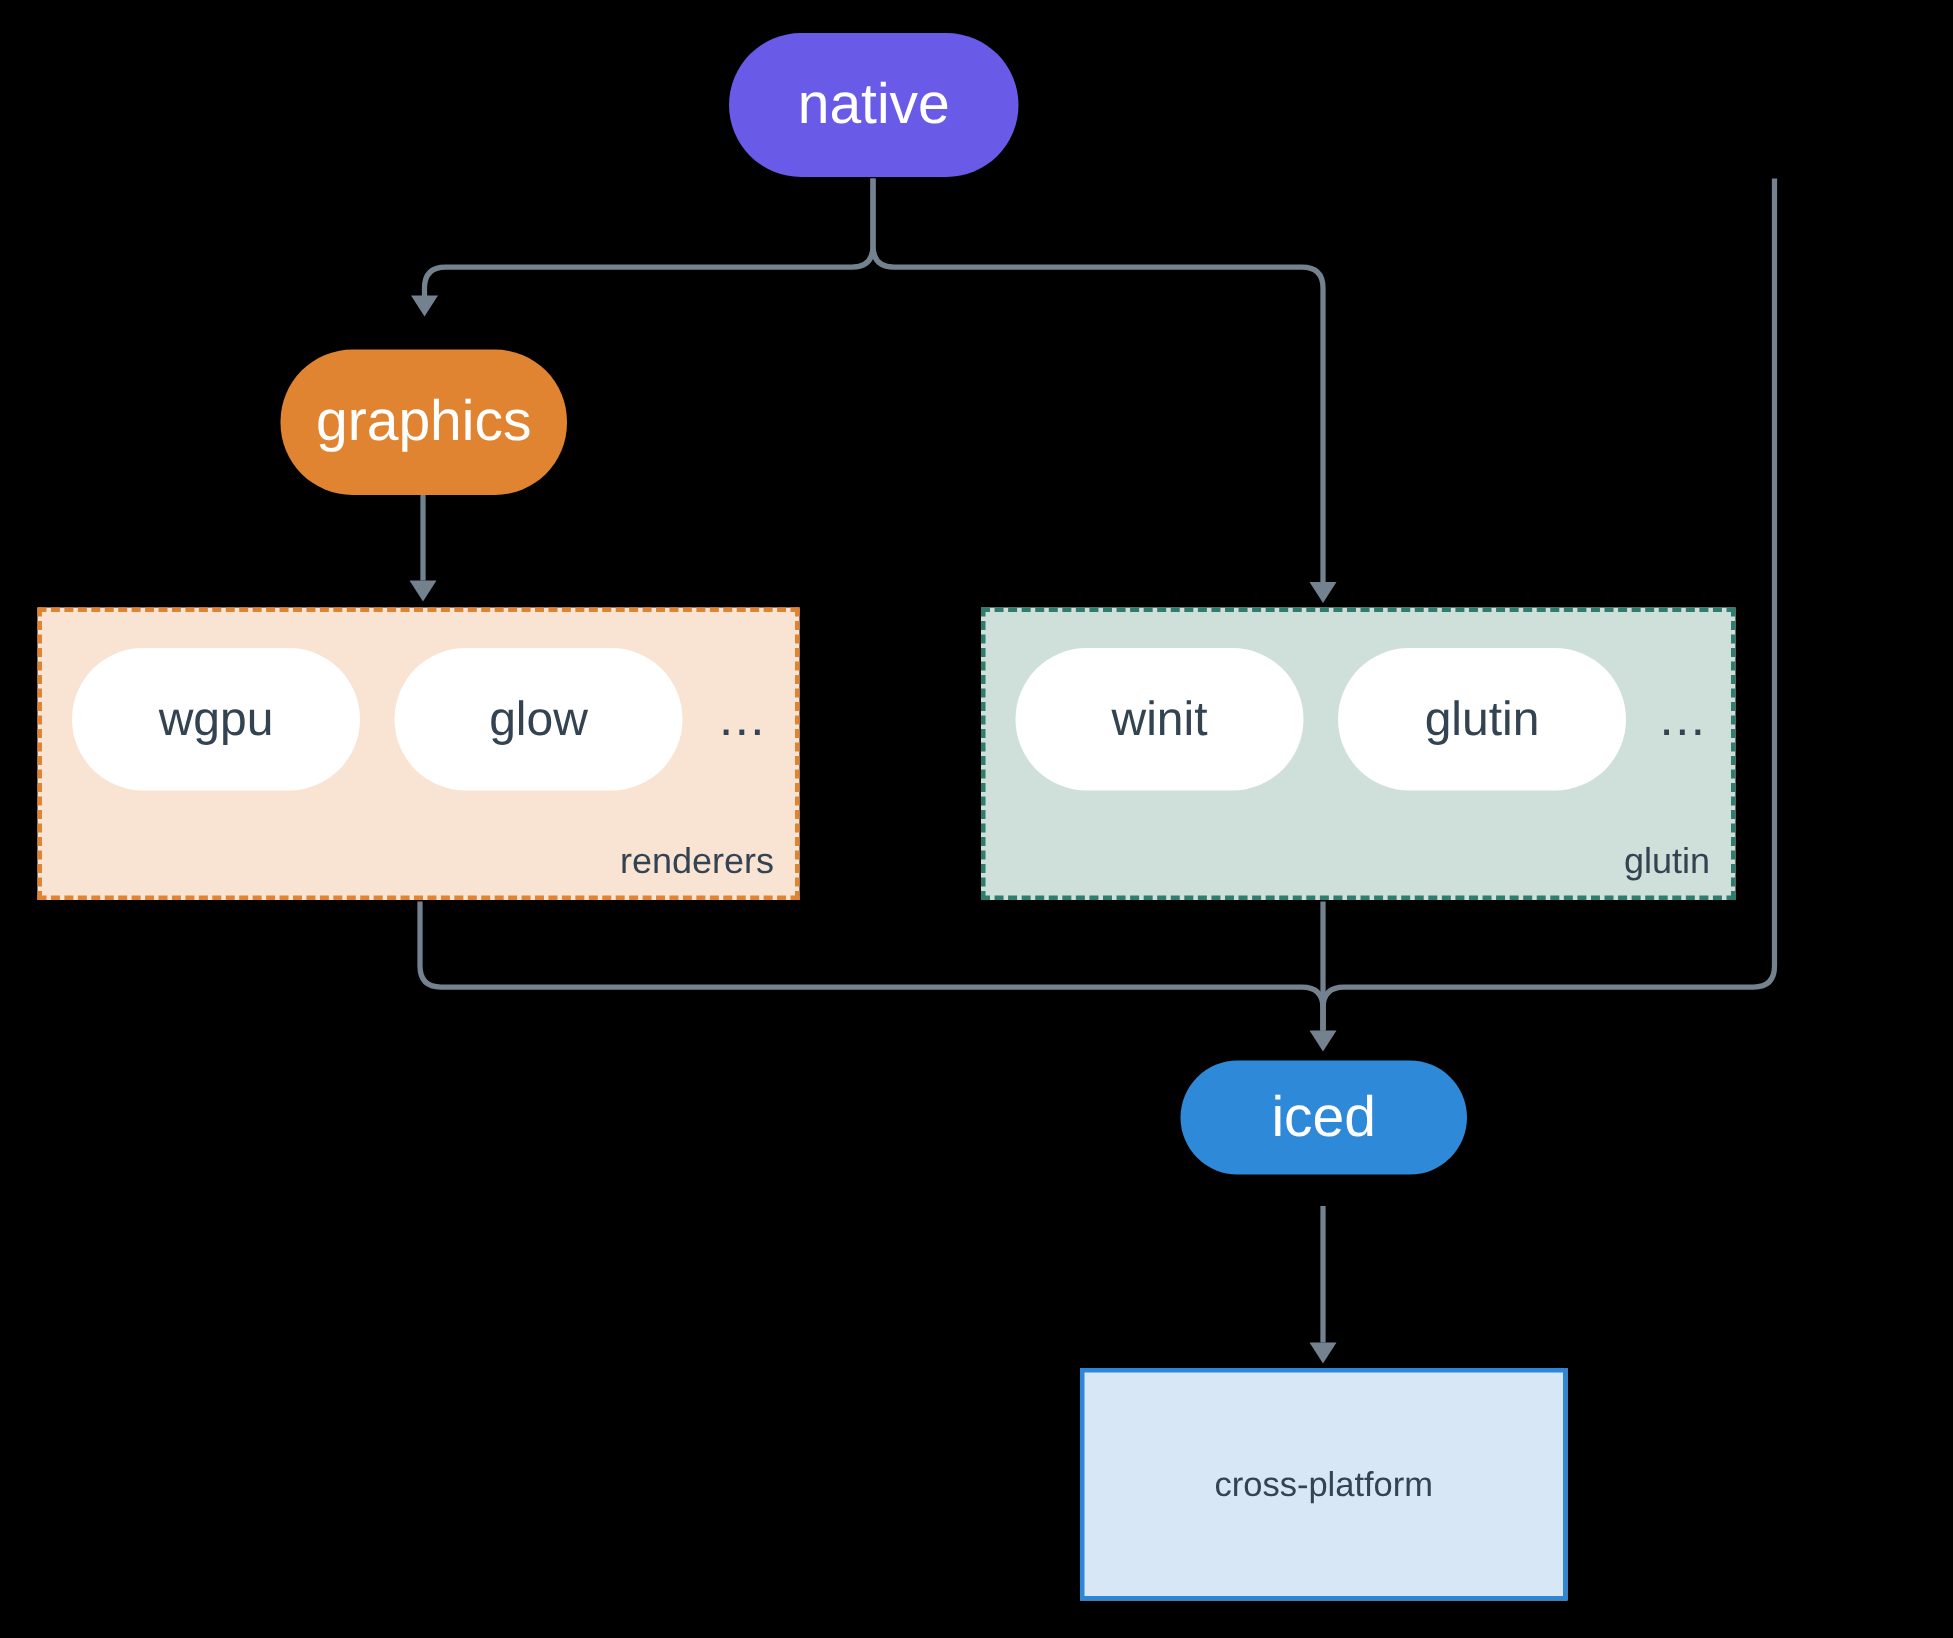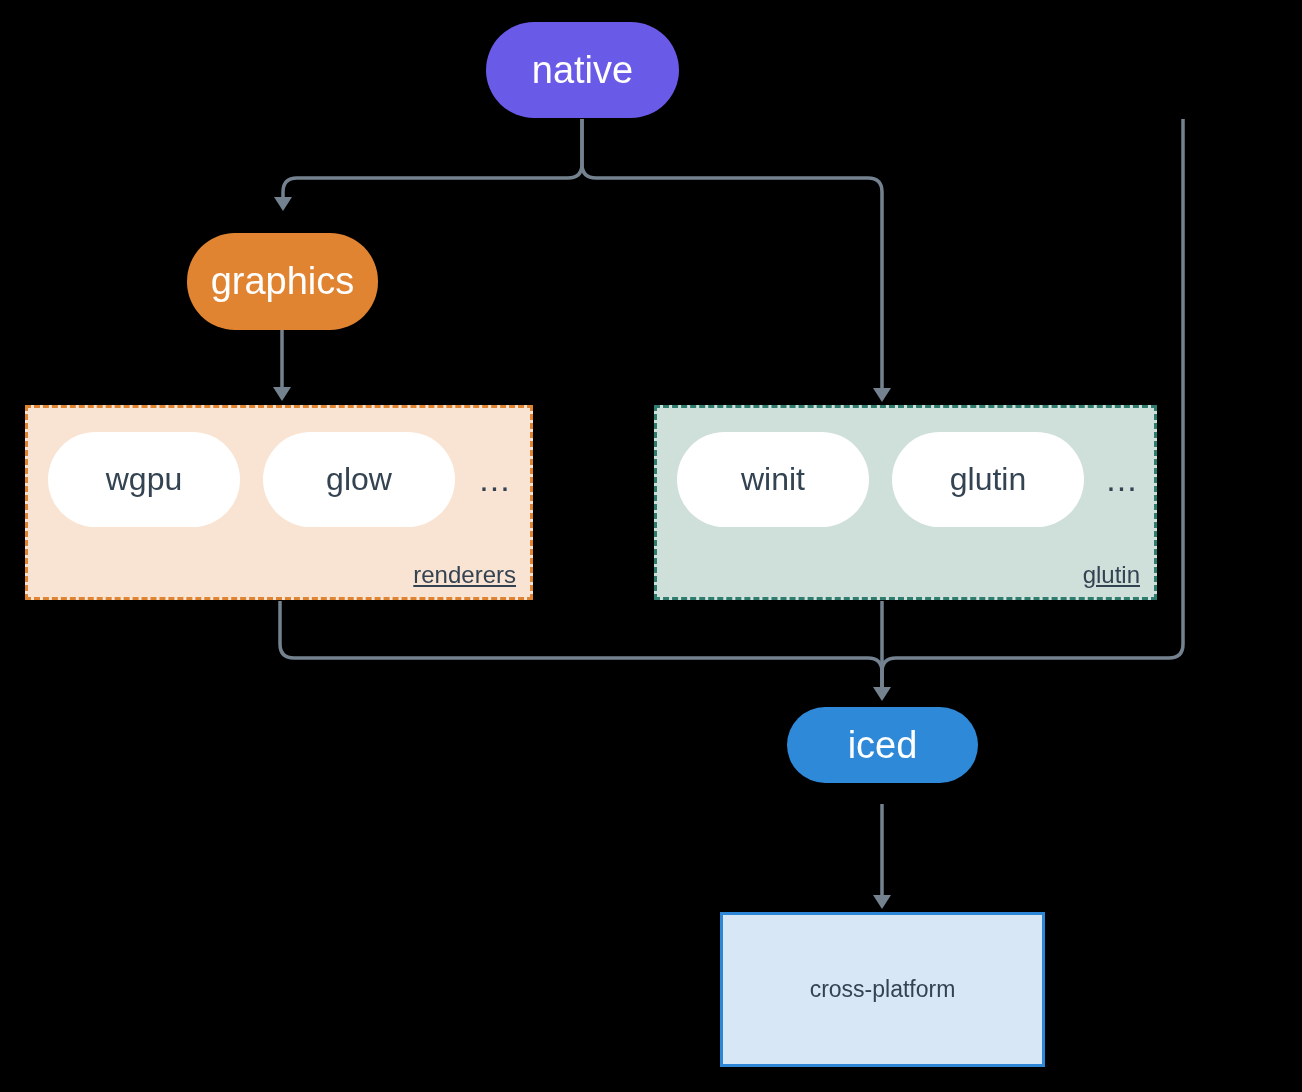--- a/index.html
+++ b/index.html
@@ -88,21 +88,20 @@
     letter-spacing: 1px;
   }
   .group-renderers .more { left: 437px; }
   .group-shells    .more { left: 435px; }
   .group-label {
     position: absolute;
     right: 14px;
     bottom: 8px;
     font-size: 24px;
     color: var(--dark);
-    text-decoration: underline;
   }
   .app-box {
     position: absolute;
     left: 720px; top: 912px;
     width: 325px; height: 155px;
     box-sizing: border-box;
     background: var(--app-fill);
     border: 3px solid var(--app-border);
     color: var(--dark);
     display: flex;

